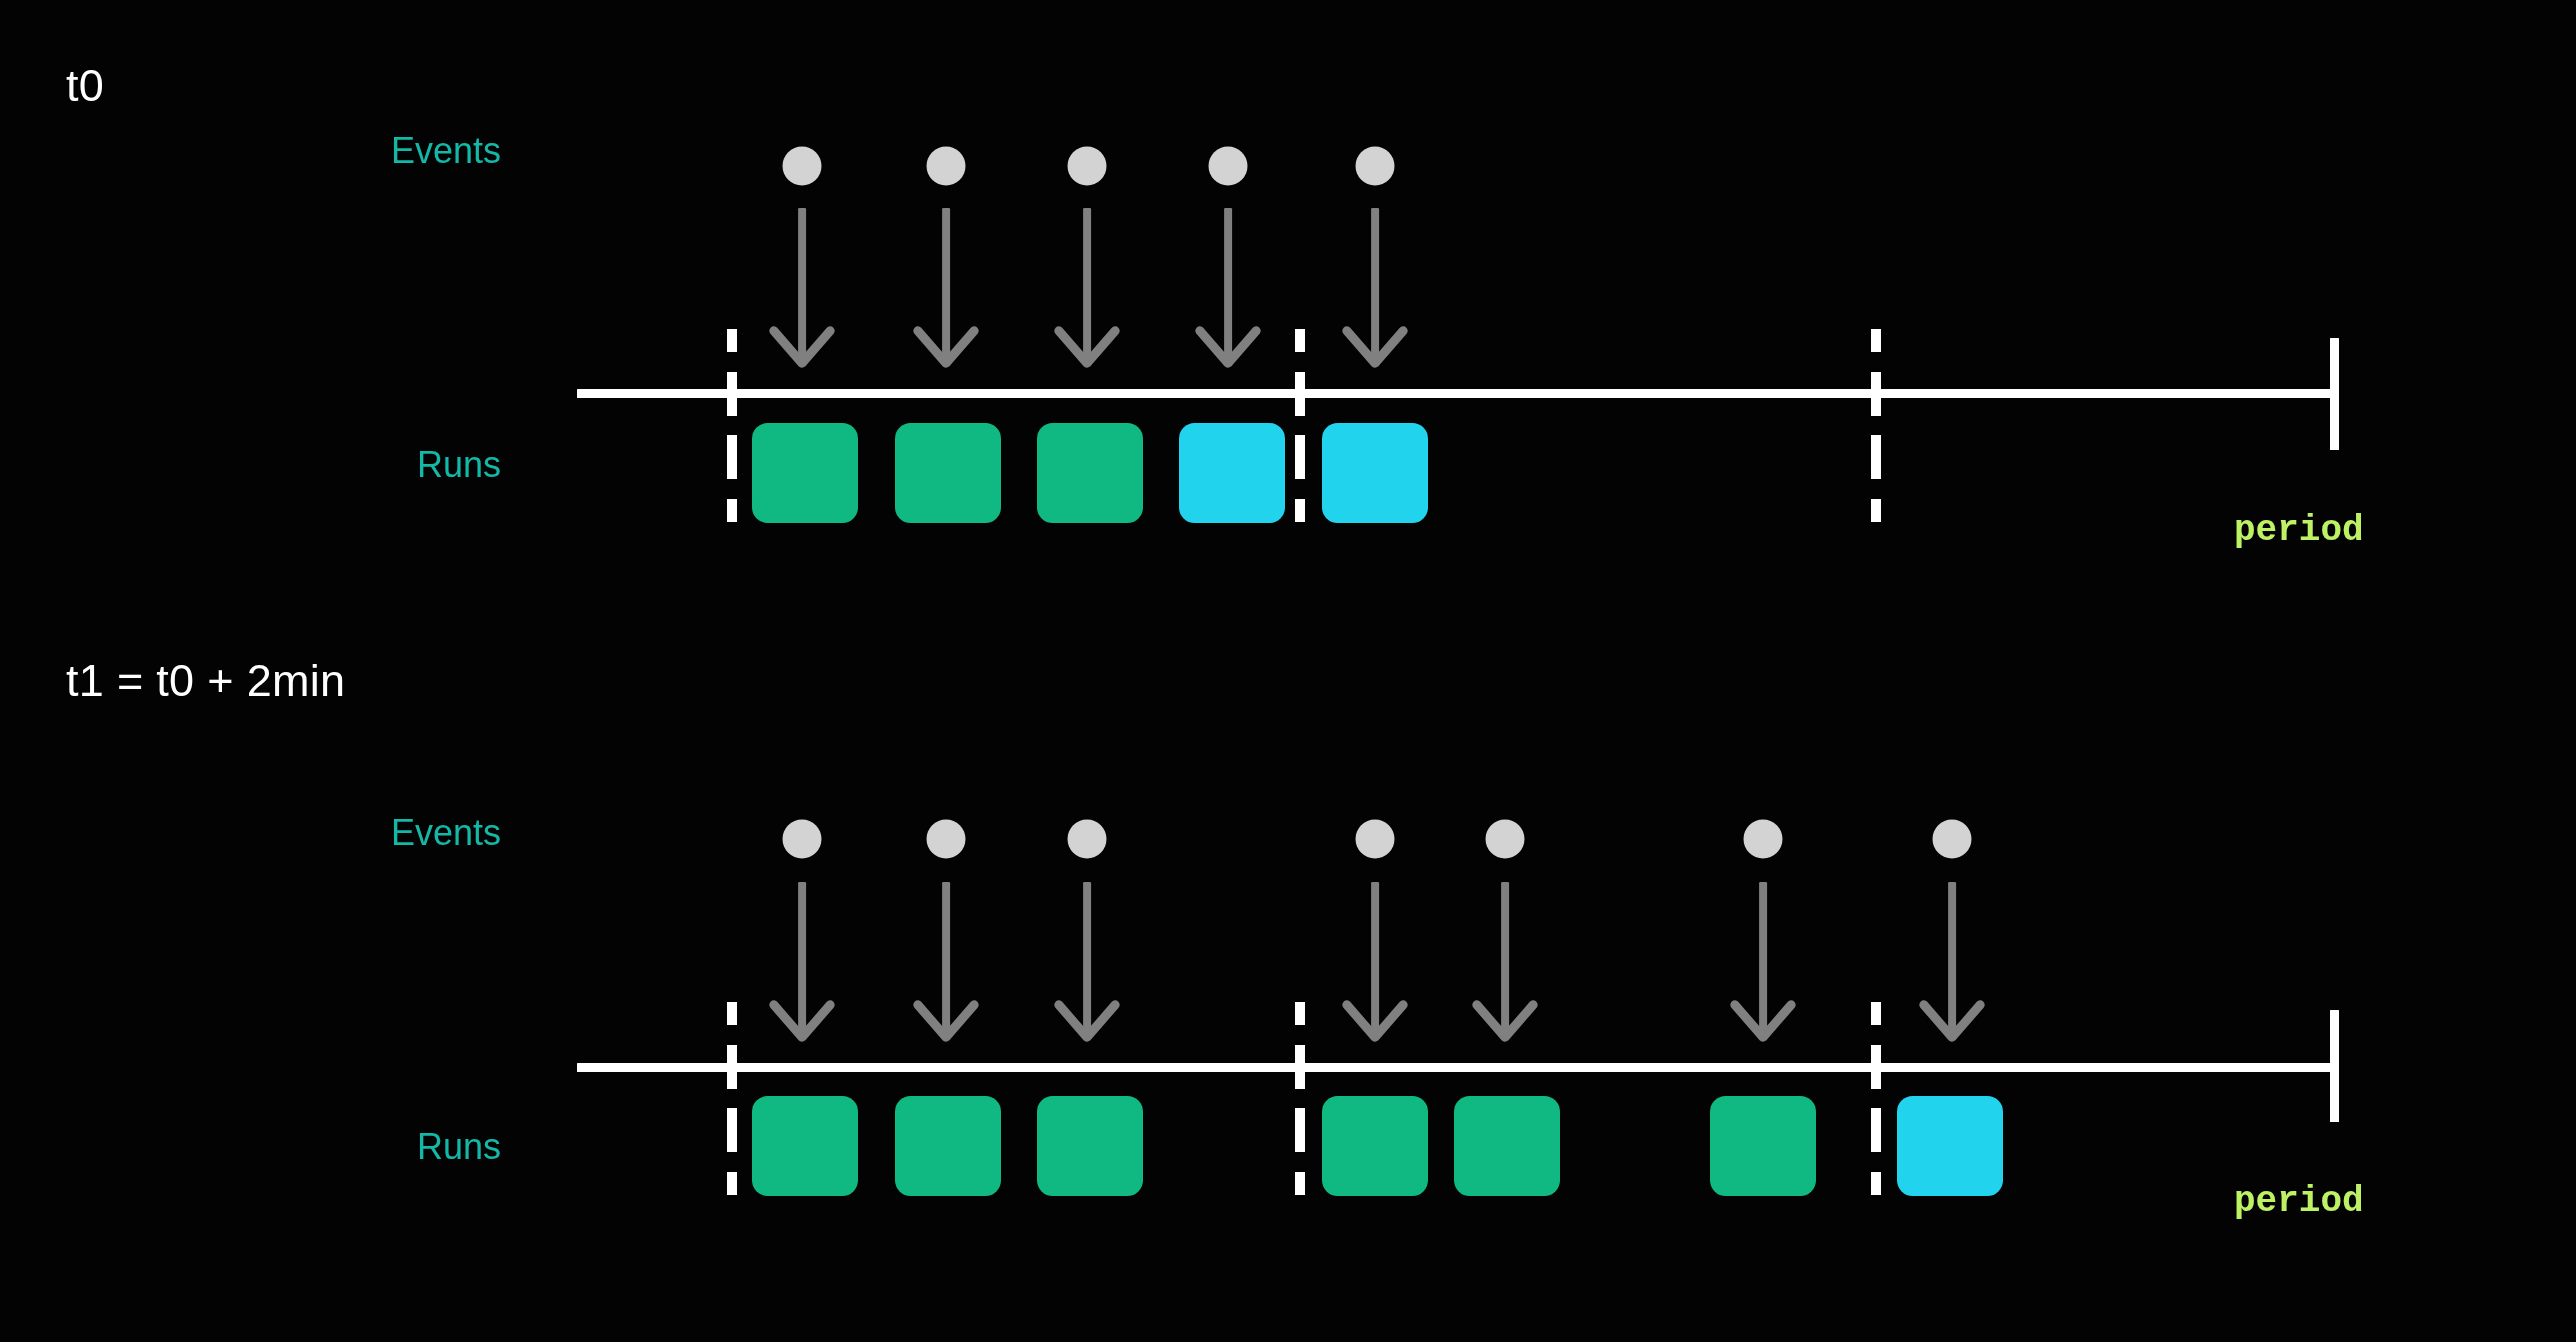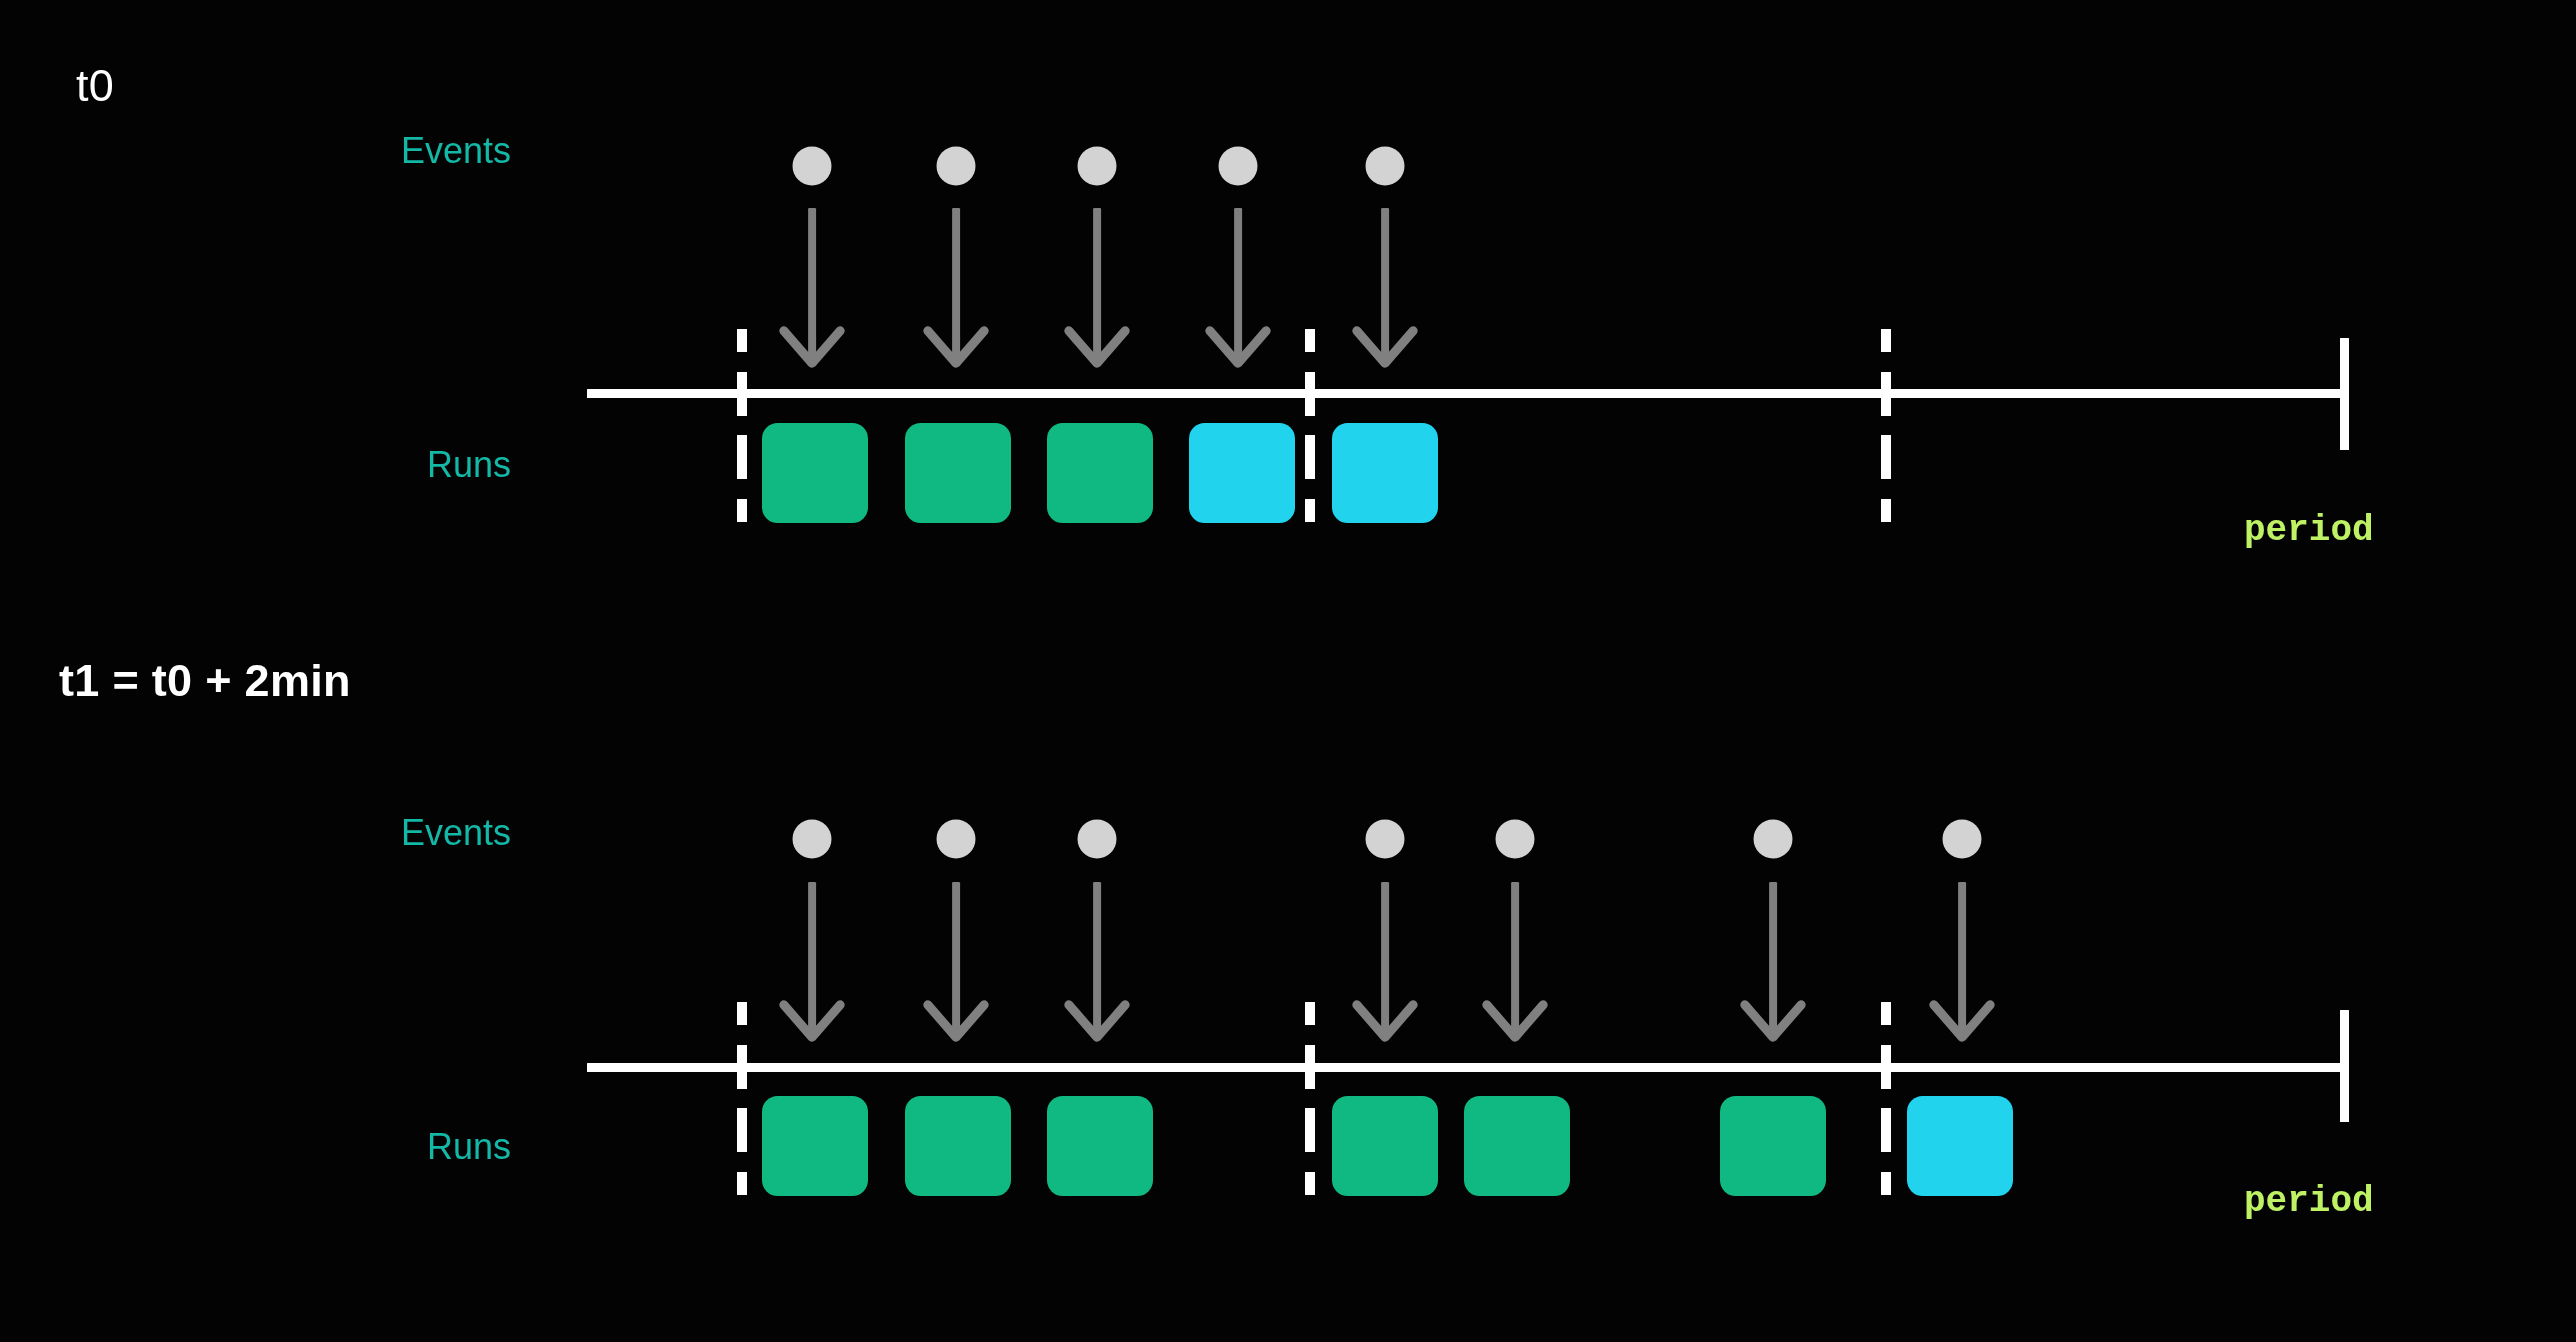--- a/index.html
+++ b/index.html
@@ -1,17 +1,17 @@
 <!DOCTYPE html>
 <html style="font-size:9.7px"><head>
 <meta charset="utf-8">
 <style>
   html,body{margin:0;padding:0;background:#030303;}
   body{width:2576px;height:1343px;overflow:hidden;font-family:"Liberation Sans",sans-serif;}
-  #stage{position:relative;width:2532px;height:1343px;background:#030303;margin-left:10px;}
+  #stage{position:relative;width:2532px;height:1343px;background:#030303;}
 
   .phase-label{
     position:absolute;color:#ffffff;font-size:45px;font-weight:400;
     font-family:"Liberation Sans",sans-serif;letter-spacing:0.3px;white-space:nowrap;
   }
 
   .row-label{
     position:absolute;color:#14b8a6;font-size:36px;font-weight:400;
     font-family:"Liberation Sans",sans-serif;white-space:nowrap;
     text-align:right;transform:translateY(-50%);
@@ -133,21 +133,21 @@
 
     <div class="runbox" style="left:752px;top:423px;width:106px;height:100px;background:#10b981;"></div>
     <div class="runbox" style="left:895px;top:423px;width:106px;height:100px;background:#10b981;"></div>
     <div class="runbox" style="left:1037px;top:423px;width:106px;height:100px;background:#10b981;"></div>
     <div class="runbox" style="left:1179px;top:423px;width:106px;height:100px;background:#22d3ee;"></div>
     <div class="runbox" style="left:1322px;top:423px;width:106px;height:100px;background:#22d3ee;"></div>
   </div>
 
   <div>
 
-    <div class="phase-label" style="left:49px;top:655px;font-weight:bold;">t1 = t0 + 2min</div>
+    <div class="phase-label" style="left:66px;top:655px;">t1 = t0 + 2min</div>
 
     <div class="row-label" style="left:217px;top:833px;width:284px;">Events</div>
 
     <div class="row-label" style="left:217px;top:1147px;width:284px;">Runs</div>
 
     <div class="axis" style="left:577px;top:1063px;width:1757px;"></div>
     <div class="axis-cap" style="left:2330px;top:1010px;height:112px;"></div>
 
     <div class="period-label" style="left:2234px;top:1181px;">period</div>
 

